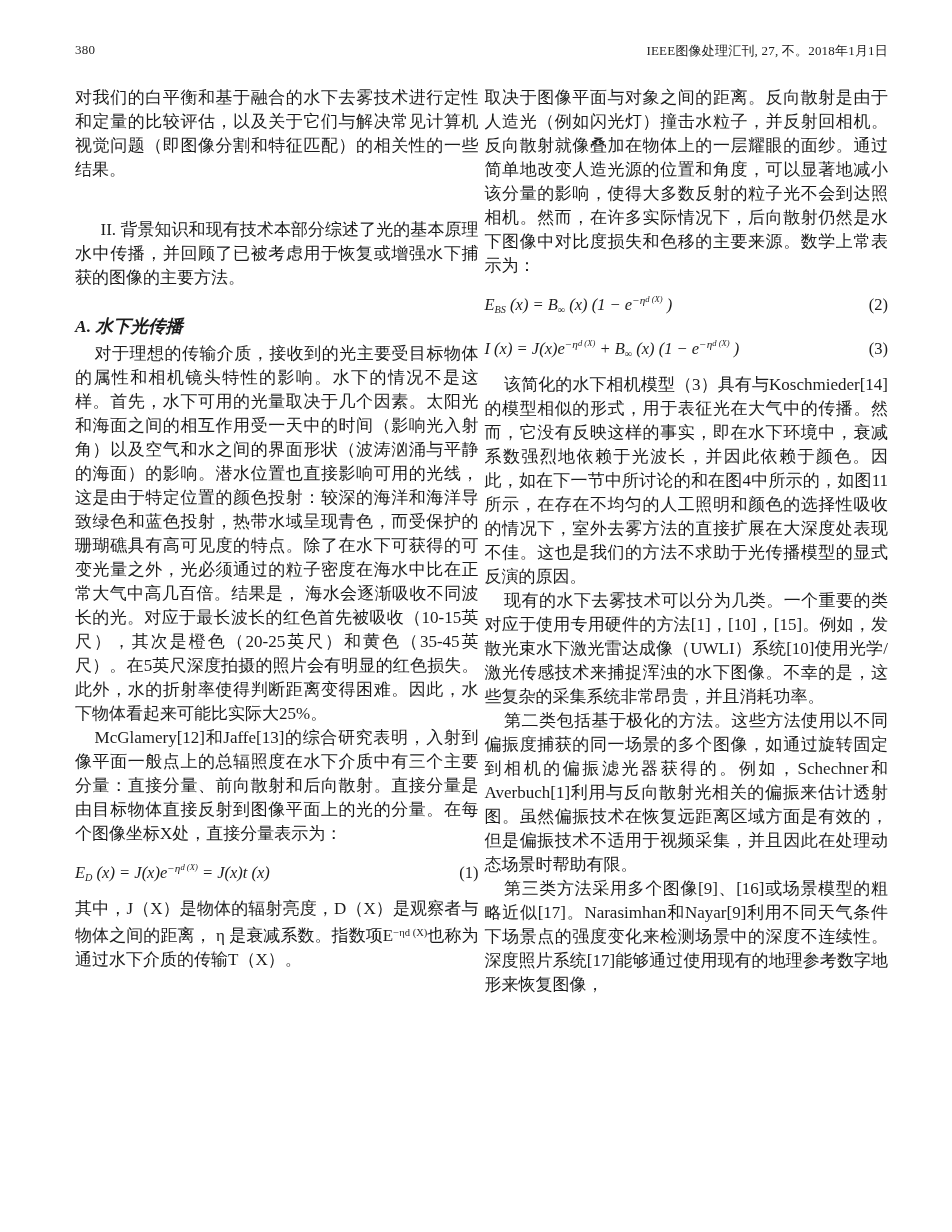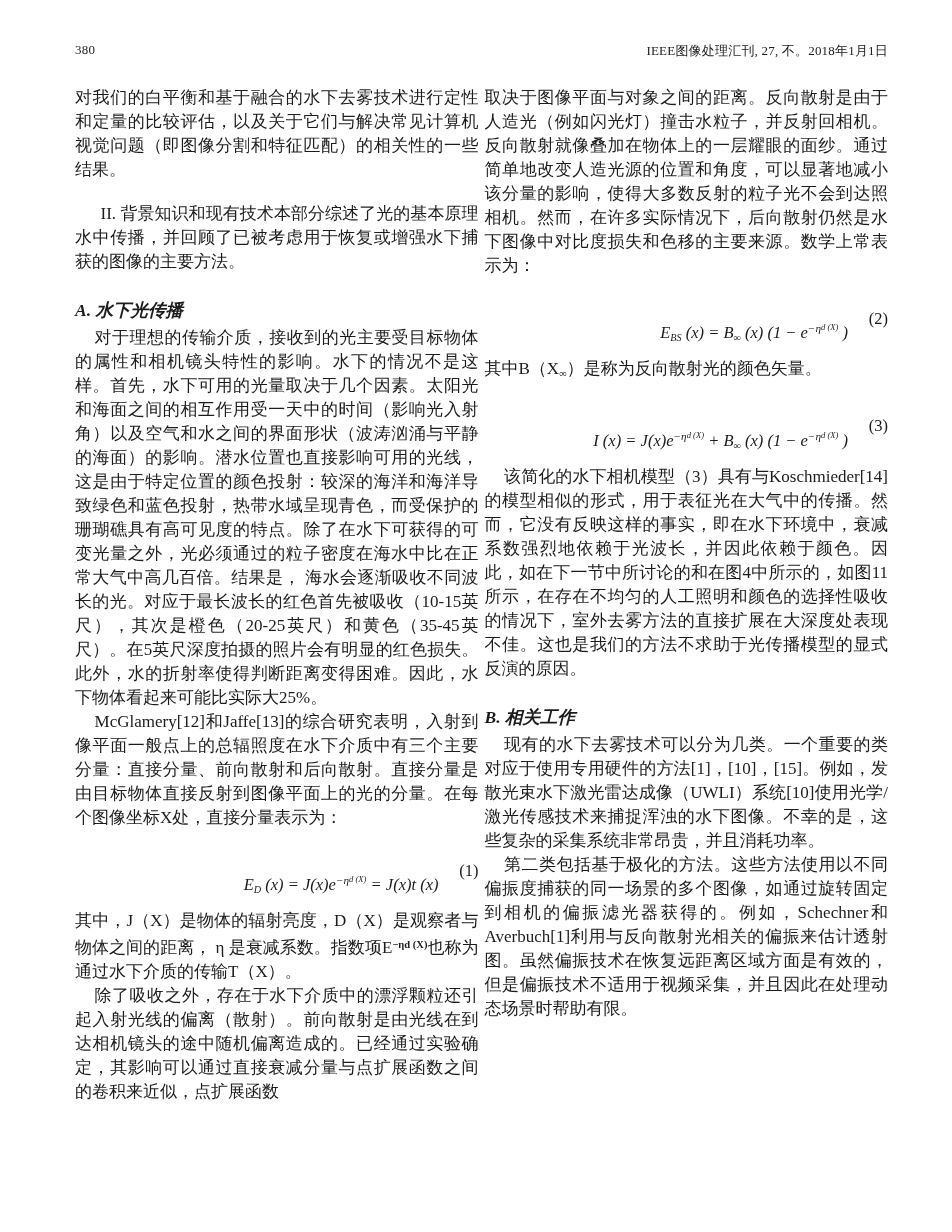--- a/index.html
+++ b/index.html
@@ -16,40 +16,40 @@
     display:flex; justify-content:space-between;
     font-size:13px; letter-spacing:0.2px;
   }
   .columns {
     position:absolute; top:86px; left:75px; width:813px;
     display:flex; gap:6px;
   }
   .col { flex:1; font-size:17px; line-height:24px; text-align:justify; }
   .p { margin:0; }
   .indent { text-indent:1.15em; }
-  .sec-heading { margin-top:20px; text-indent:1.5em; }
+  .sec-heading { margin-top:36px; text-indent:1.5em; }
   .sub-heading {
     font-style:italic; font-size:17.5px;
     margin-top:12px; margin-bottom:4px;
     text-indent:0;
     font-weight:bold;
   }
   .bgap { margin-top:24px; }
   .equation {
     display:flex; align-items:center;
     margin:9px 0 7px 0;
     font-size:16.5px;
   }
-  .eq-body { flex:1; text-align:right; white-space:nowrap;margin-top:28px; }
+  .eq-body { flex:1; text-align:left; white-space:nowrap; }
   .eq-num { width:40px; text-align:right; font-style:normal; }
   .seg-n    { font-style:italic; }
   .seg-sub  { font-style:italic; font-size:0.62em; vertical-align:-0.28em; }
   .seg-sup  { font-style:italic; font-size:0.68em; vertical-align:0.55em; }
   .seg-sup2 { font-style:italic; font-size:0.52em; vertical-align:0.95em; }
-  .inline-sup { font-size:0.62em; vertical-align:0.5em;font-weight:bold; }
+  .inline-sup { font-size:0.62em; vertical-align:0.5em; }
   .inline-sub { font-size:0.62em; vertical-align:-0.25em; }
 </style>
 </head>
 <body>
 
 <div class="page">
 
   <div class="running-header">
     <span>380</span>
     <span>IEEE图像处理汇刊, 27, 不。2018年1月1日</span>
@@ -68,43 +68,41 @@
 
       <p class="p indent">McGlamery[12]和Jaffe[13]的综合研究表明，入射到像平面一般点上的总辐照度在水下介质中有三个主要分量：直接分量、前向散射和后向散射。直接分量是由目标物体直接反射到图像平面上的光的分量。在每个图像坐标X处，直接分量表示为：</p>
 
       <div class="equation">
         <span class="eq-body"><span class="seg-n">E</span><span class="seg-sub">D</span><span class="seg-n"> (x)  =  J(x)e</span><span class="seg-sup">−η</span><span class="seg-sup2">d (X)</span><span class="seg-n">   =  J(x)t (x)</span></span>
         <span class="eq-num">(1)</span>
       </div>
 
       <p class="p"><span>其中，J（X）是物体的辐射亮度，D（X）是观察者与物体之间的距离， η 是衰减系数。指数项E</span><span class="inline-sup">−ηd (X)</span><span>也称为通过水下介质的传输T（X）。</span></p>
 
-      <p class="p indent">除了吸收之外，存在于水下介质中的漂浮颗粒还引起入射光线的偏离（散射）。前向散射是由光线在到达相机镜头的途中随机偏离造成的。已经通过实验确定，其影响可以通过直接衰减分量与点扩展函数之间的卷积来近似，点扩展函数</p>
     </div>
 
     <div class="col">
       <p class="p">取决于图像平面与对象之间的距离。反向散射是由于人造光（例如闪光灯）撞击水粒子，并反射回相机。反向散射就像叠加在物体上的一层耀眼的面纱。通过简单地改变人造光源的位置和角度，可以显著地减小该分量的影响，使得大多数反射的粒子光不会到达照相机。然而，在许多实际情况下，后向散射仍然是水下图像中对比度损失和色移的主要来源。数学上常表示为：</p>
 
       <div class="equation">
         <span class="eq-body"><span class="seg-n">E</span><span class="seg-sub">BS</span><span class="seg-n"> (x)  =  B</span><span class="seg-sub">∞</span><span class="seg-n"> (x) (1 −  e</span><span class="seg-sup">−η</span><span class="seg-sup2">d (X)</span><span class="seg-n"> )</span></span>
         <span class="eq-num">(2)</span>
       </div>
 
-      <p class="p"><span>其中B（X</span><span class="inline-sub">∞</span><span>）是称为反向散射光的颜色矢量。</span></p>
 
 
       <div class="equation">
         <span class="eq-body"><span class="seg-n">I (x)  =  J(x)e</span><span class="seg-sup">−η</span><span class="seg-sup2">d (X)</span><span class="seg-n">  +  B</span><span class="seg-sub">∞</span><span class="seg-n"> (x) (1 −  e</span><span class="seg-sup">−η</span><span class="seg-sup2">d (X)</span><span class="seg-n"> )</span></span>
         <span class="eq-num">(3)</span>
       </div>
 
       <p class="p indent">该简化的水下相机模型（3）具有与Koschmieder[14]的模型相似的形式，用于表征光在大气中的传播。然而，它没有反映这样的事实，即在水下环境中，衰减系数强烈地依赖于光波长，并因此依赖于颜色。因此，如在下一节中所讨论的和在图4中所示的，如图11所示，在存在不均匀的人工照明和颜色的选择性吸收的情况下，室外去雾方法的直接扩展在大深度处表现不佳。这也是我们的方法不求助于光传播模型的显式反演的原因。</p>
 
-      <p class="p sub-heading bgap">B. 相关工作</p>
 
       <p class="p indent">现有的水下去雾技术可以分为几类。一个重要的类对应于使用专用硬件的方法[1]，[10]，[15]。例如，发散光束水下激光雷达成像（UWLI）系统[10]使用光学/激光传感技术来捕捉浑浊的水下图像。不幸的是，这些复杂的采集系统非常昂贵，并且消耗功率。</p>
 
       <p class="p indent">第二类包括基于极化的方法。这些方法使用以不同偏振度捕获的同一场景的多个图像，如通过旋转固定到相机的偏振滤光器获得的。例如，Schechner和Averbuch[1]利用与反向散射光相关的偏振来估计透射图。虽然偏振技术在恢复远距离区域方面是有效的，但是偏振技术不适用于视频采集，并且因此在处理动态场景时帮助有限。</p>
 
+      <p class="p indent">第三类方法采用多个图像[9]、[16]或场景模型的粗略近似[17]。Narasimhan和Nayar[9]利用不同天气条件下场景点的强度变化来检测场景中的深度不连续性。深度照片系统[17]能够通过使用现有的地理参考数字地形来恢复图像，</p>
     </div>
 
   </div>
 </div>
 
 </body></html>

